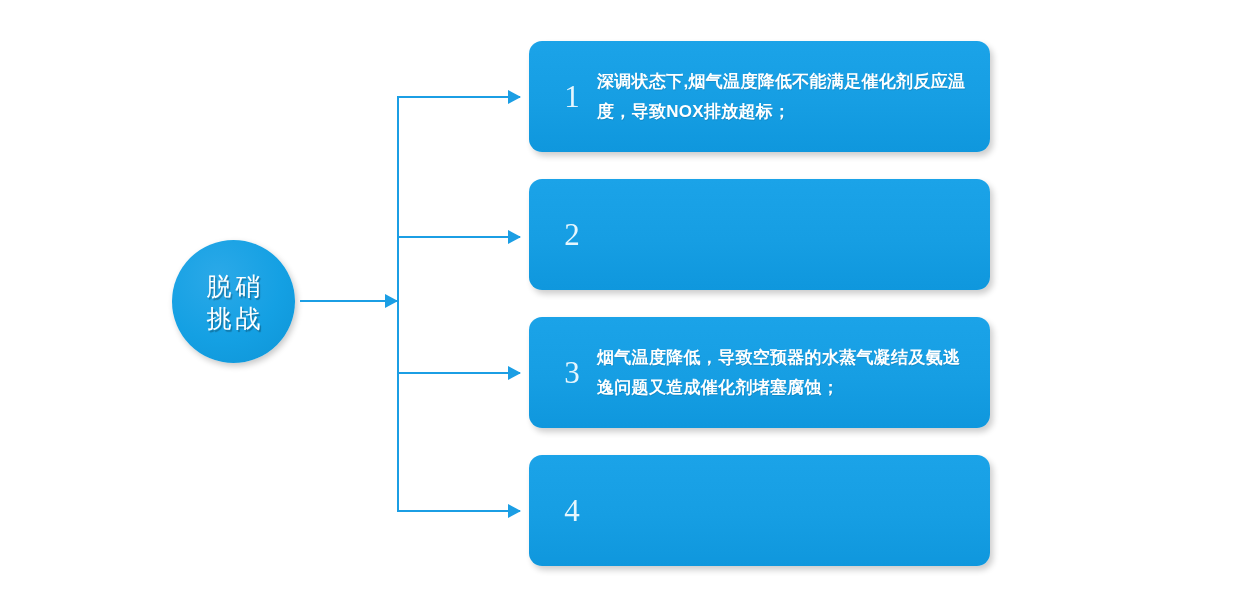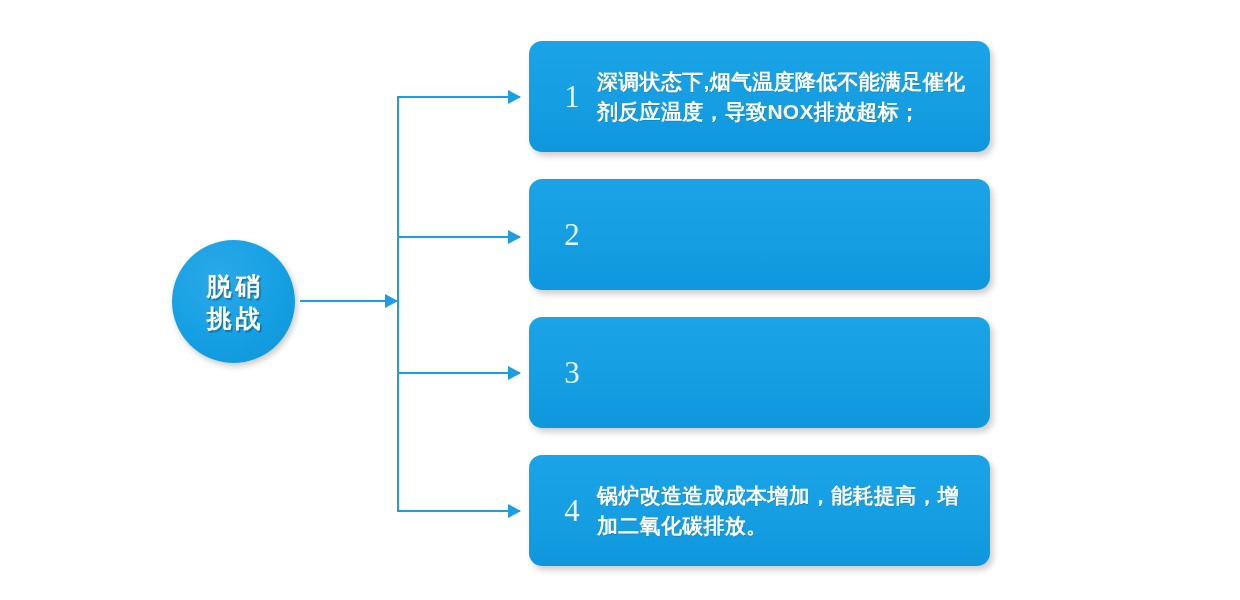--- a/index.html
+++ b/index.html
@@ -31,21 +31,21 @@
     box-shadow: 2px 3px 6px rgba(0,0,0,0.22);
     display: flex;
     flex-direction: column;
     align-items: center;
     justify-content: center;
     box-sizing: border-box;
   }
   .hub-line {
     color: #ffffff;
     font-size: 25px;
-    font-weight: bold;
+    font-weight: normal;
     letter-spacing: 4px;
     line-height: 32px;
     text-indent: 4px;
     text-shadow: 1.5px 1.5px 1px rgba(0,0,0,0.28);
     white-space: nowrap;
   }
 
   
   .conn {
     position: absolute;
@@ -83,21 +83,21 @@
     color: #f2fbff;
     font-family: "Liberation Serif", "DejaVu Serif", serif;
     font-size: 31px;
     font-weight: normal;
     line-height: 1;
     opacity: 0.95;
   }
   .box-text {
     flex: 1 1 auto;
     color: #ffffff;
-    font-size: 21px;
+    font-size: 17px;
     font-weight: bold;
     line-height: 30px;
     letter-spacing: 0.3px;
     padding-left: 8px;
     text-shadow: 0.5px 0.5px 0.5px rgba(0,0,0,0.12);
   }
   .box-1 { top: 41px; }
   .box-2 { top: 179px; }
   .box-3 { top: 317px; }
   .box-4 { top: 455px; }
@@ -133,20 +133,20 @@
     <div class="box-num">1</div>
     <div class="box-text">深调状态下,烟气温度降低不能满足催化剂反应温度，导致NOX排放超标；</div>
   </div>
 
   <div class="box box-2">
     <div class="box-num">2</div>
   </div>
 
   <div class="box box-3">
     <div class="box-num">3</div>
+    <div class="box-text">烟气温度降低，导致空预器的水蒸气凝结及氨逃逸问题又造成催化剂堵塞腐蚀；</div>
   </div>
 
   <div class="box box-4">
     <div class="box-num">4</div>
-    <div class="box-text">锅炉改造造成成本增加，能耗提高，增加二氧化碳排放。</div>
   </div>
 
 </div>
 
 </body></html>

